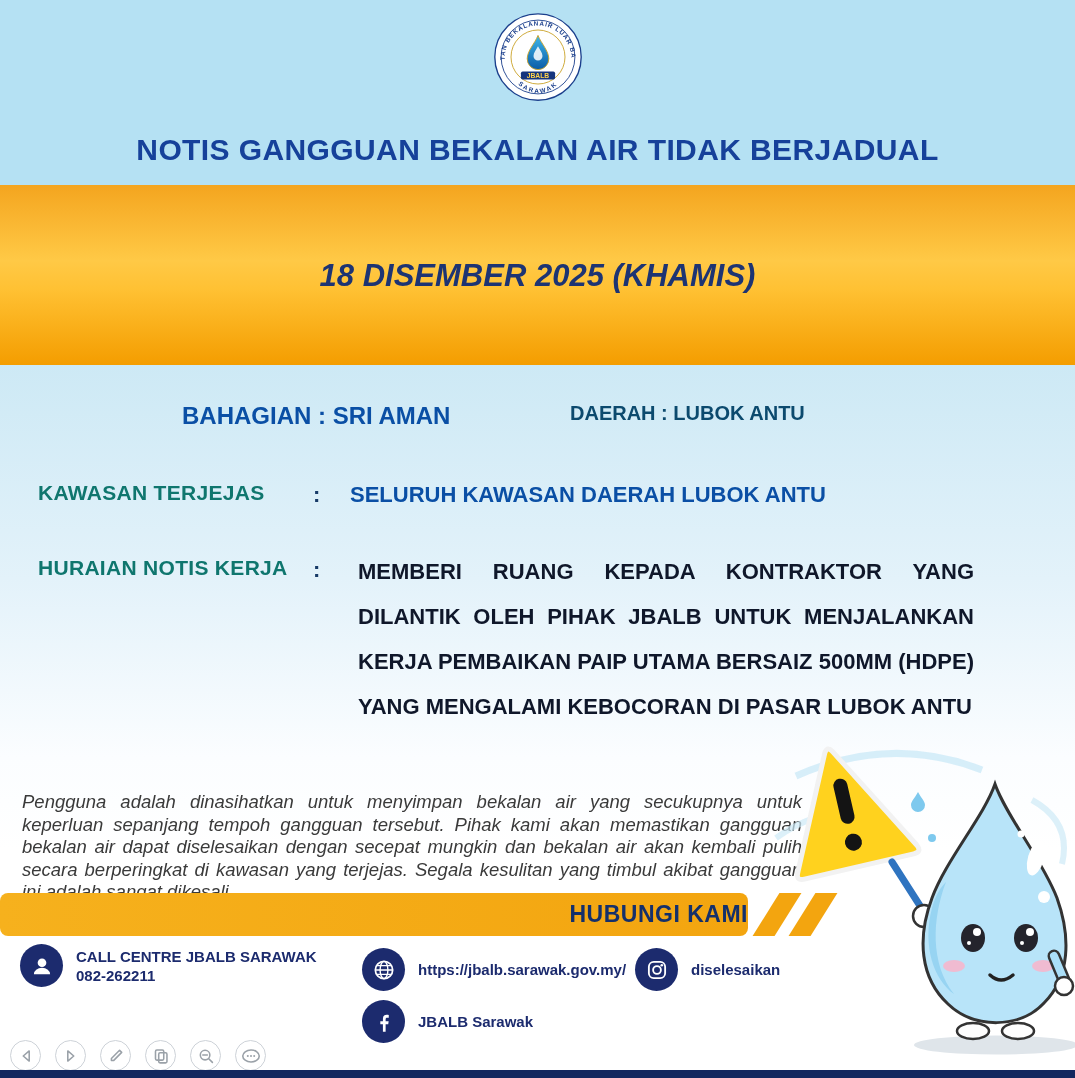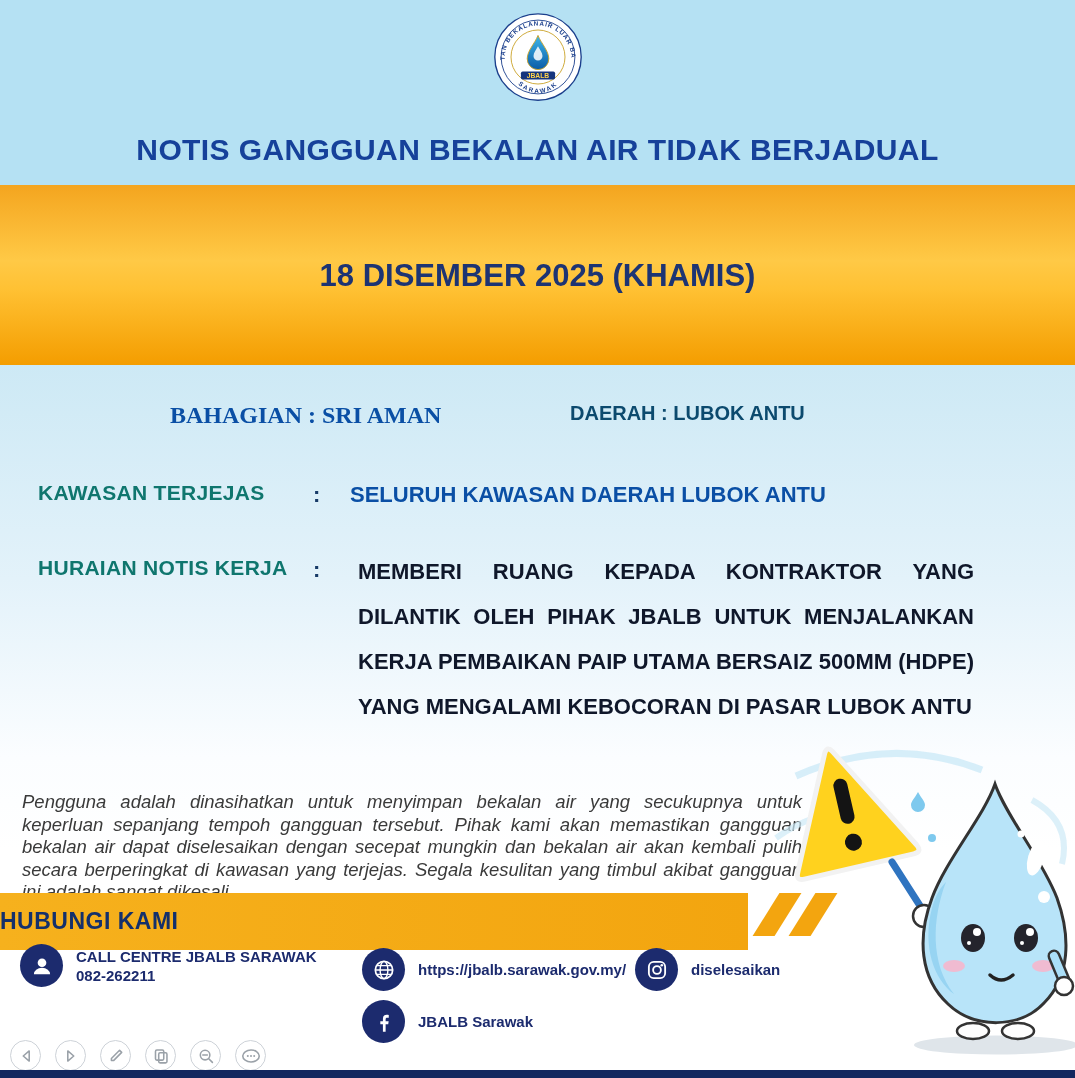--- a/index.html
+++ b/index.html
@@ -9,43 +9,43 @@
   
   .top-band { position:absolute; left:0; top:0; width:100%; height:185px; background:#b5e1f3; }
   .logo-wrap { position:absolute; left:50%; top:12px; transform:translateX(-50%); width:90px; height:90px; }
   .notice-title { position:absolute; left:0; top:133px; width:100%; text-align:center;
     font-size:30px; font-weight:bold; color:#16419a; letter-spacing:.4px; }
 
   
   .date-band { position:absolute; left:0; top:185px; width:100%; height:180px;
     background:linear-gradient(180deg,#f4a51f 0%,#ffc946 42%,#ffc133 58%,#f49d00 100%);
     display:flex; flex-direction:column; justify-content:center; align-items:center;
-    color:#1d3473; font-weight:bold; font-size:31px; line-height:49px; text-align:center; }
+    color:#1d3473; font-weight:bold; font-size:31px; line-height:49px; text-align:center;font-style:italic; }
 
   
   .lower-bg { position:absolute; left:0; top:365px; width:100%; height:713px;
     background:linear-gradient(180deg,#cde9f5 0%,#e3f2fa 30%,#fbfdff 55%,#ffffff 68%); }
 
-  .bahagian-text { position:absolute; left:170px; top:402px; font-size:24px; font-weight:bold; color:#0a4fa5;font-family:Liberation Serif, serif; }
+  .bahagian-text { position:absolute; left:182px; top:402px; font-size:24px; font-weight:bold; color:#0a4fa5; }
   .daerah-text   { position:absolute; left:570px; top:402px; font-size:20px; font-weight:bold; color:#0c4a6e; }
 
   .kv-label { position:absolute; left:38px; font-size:21px; font-weight:bold; color:#0f766e; letter-spacing:.3px; }
   .kv-colon { position:absolute; left:313px; font-size:22px; font-weight:bold; color:#173a67; }
   .kawasan-label { top:481px; } .kawasan-colon { top:482px; }
   .kawasan-value { position:absolute; left:350px; top:482px; font-size:22px; font-weight:bold; color:#0a4fa5; }
   .huraian-label { top:556px; } .huraian-colon { top:557px; }
   .huraian-value { position:absolute; left:350px; top:549px; width:616px; font-size:22px; font-weight:bold;
     color:#0f172a; line-height:45px; text-align:justify;margin-left:8px; }
 
   .advisory { position:absolute; left:22px; top:791px; width:780px; font-size:18.5px; font-style:italic;
     color:#3a3a3a; line-height:22.5px; text-align:justify; }
 
   
-  .hubungi-bar { position:absolute; left:0; top:893px; width:748px; height:57px;
-    background:linear-gradient(90deg,#f6b11d,#f3a50f); display:flex; align-items:center; justify-content:flex-start; }
+  .hubungi-bar { position:absolute; left:0; top:893px; width:748px; height:43px;
+    background:linear-gradient(90deg,#f6b11d,#f3a50f); display:flex; align-items:center; justify-content:flex-end;border-radius:8px; }
   .hubungi-bar span { color:#14306b; font-weight:bold; font-size:23px; letter-spacing:.5px; }
   .bar-stripe { position:absolute; top:893px; height:43px; width:22px; background:#f3a50f; transform:skewX(-32deg); }
   .stripe-1 { left:766px; } .stripe-2 { left:802px; }
 
   
   .contact-item { position:absolute; display:flex; align-items:center; gap:13px; }
   .ci-circle { width:43px; height:43px; border-radius:50%; background:#1c2b6e; flex:0 0 auto;
     display:flex; align-items:center; justify-content:center; }
   .ci-text { font-size:15px; font-weight:bold; color:#1c2b6e; line-height:19px; }
   .contact-call { left:20px; top:944px; }

